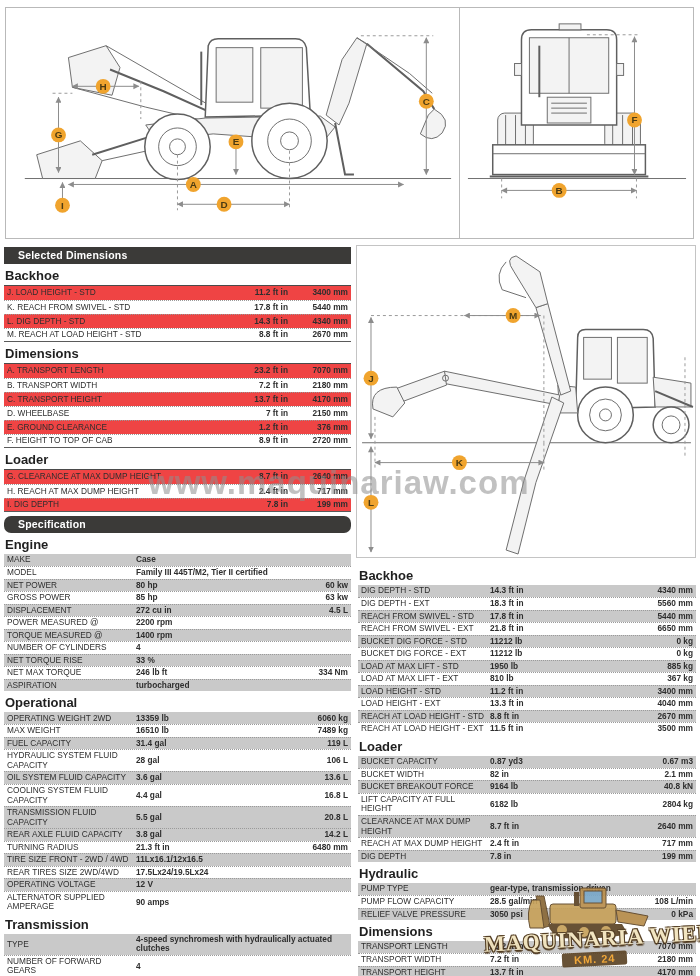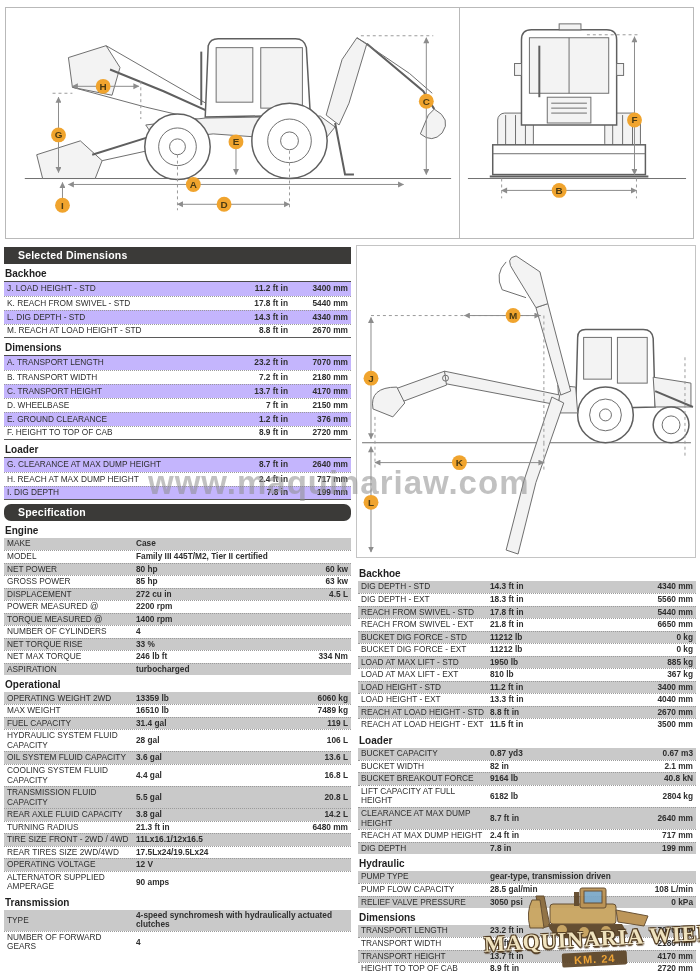--- a/index.html
+++ b/index.html
@@ -19,30 +19,30 @@
   .diag-box svg { display:block; width:100%; height:100%; }
 
   
   .left-col  { position:absolute; left:4px;  top:247px; width:347px; }
   .right-col { position:absolute; left:358px; top:564px; width:338px; }
 
   .bar { background:#3b3a38; color:#fff; font-size:10.5px; font-weight:bold;
          height:17px; line-height:17px; padding-left:14px; letter-spacing:.2px; }
   .bar.spec-bar { margin-top:4px;border-radius:7px; }
 
-  .grp-name { font-size:10px; font-weight:bold; color:#1f1f1f; padding:4px 0 2px 1px; }
+  .grp-name { font-size:13px; font-weight:bold; color:#1f1f1f; padding:4px 0 2px 1px; }
 
   .tbl { width:100%; }
   .tbl.sel { border-top:1px solid #4a4a4a; }
   .row { display:flex; align-items:center; padding:1px 3px; font-size:8.3px; line-height:1.15; }
   .sel  .row { min-height:14px; }
   .spec .row { min-height:12px;justify-content:flex-end; }
   .row + .row { border-top:1px dotted #9a9a9a; }
   .tbl.sel .row:last-of-type { border-bottom:1px solid #5a5a5a; }
-  .sel  .row.alt { background:#c4b5fd; }
+  .sel  .row.alt { background:#ef4444; }
   .spec .row.alt { background:#c9c9c9; }
 
   .sel .lbl { flex:1; }
   .sel .v1  { width:70px; text-align:right; font-weight:bold; white-space:nowrap; }
   .sel .v2  { width:60px; text-align:right; font-weight:bold; white-space:nowrap; }
 
   .spec .lbl { flex:0 0 129px; padding-right:4px; }
   .spec .v1  { flex:1; font-weight:bold; }
   .spec .v2  { text-align:right; font-weight:bold; white-space:nowrap; }
 

